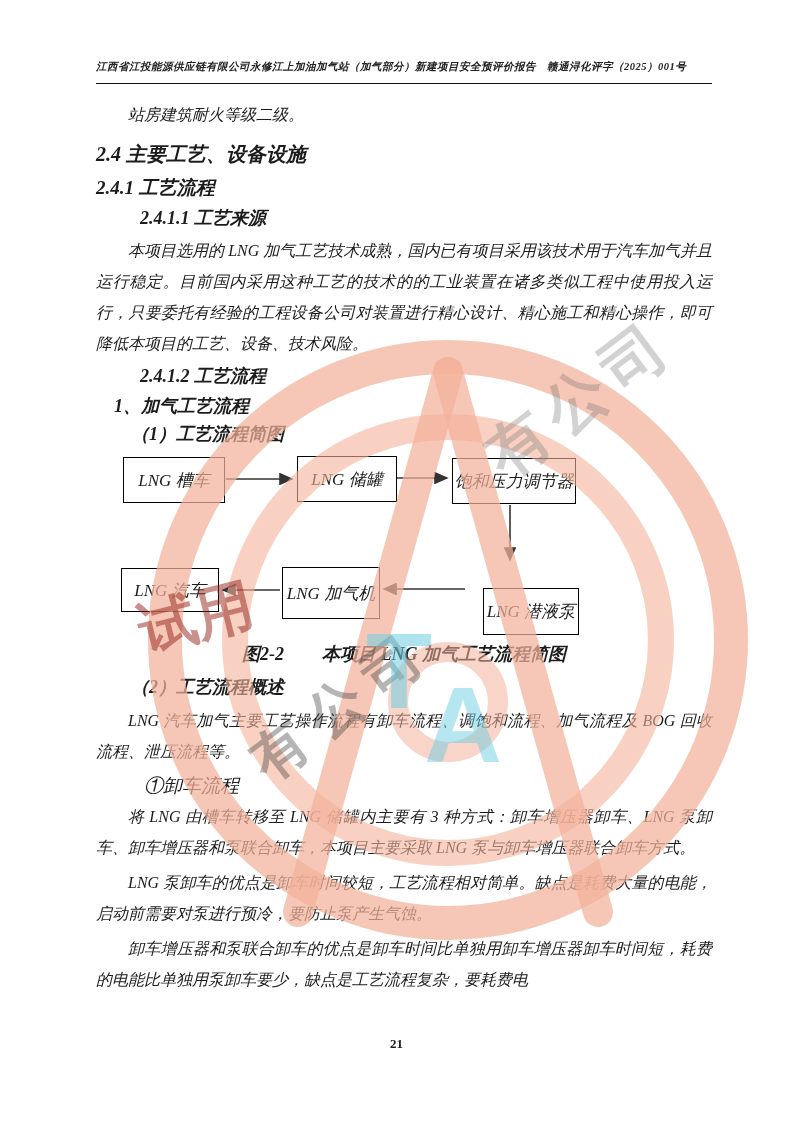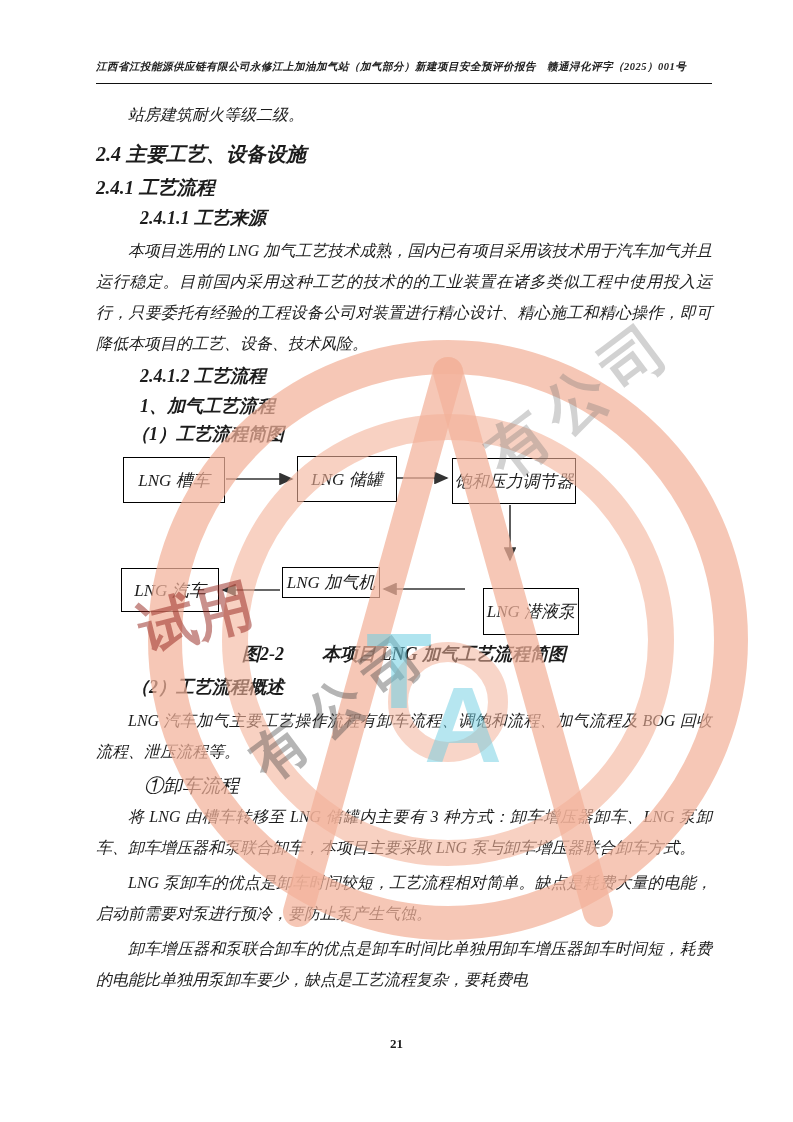--- a/index.html
+++ b/index.html
@@ -32,21 +32,21 @@
     font-size:16px;
     line-height:31px;
     text-align:justify;
   }
   .indent{ text-indent:2em; }
   .intro-line{ margin-top:15px; }
   .h-l1{ margin-top:11px; font-size:20px; line-height:26px; font-weight:bold; }
   .h-l2{ margin-top:8px;  font-size:19px; line-height:25px; font-weight:bold; }
   .h-l3{ margin-top:6px;  font-size:18px; line-height:24px; font-weight:bold; margin-left:44px; }
   .h-l3b{ margin-top:5px; font-size:18px; line-height:24px; font-weight:bold; margin-left:44px; }
-  .h-num{ margin-top:6px; font-size:18px; line-height:24px; font-weight:bold; margin-left:44px; }
+  .h-num{ margin-top:6px; font-size:18px; line-height:24px; font-weight:bold; margin-left:18px; }
   .h-paren{ margin-top:4px; font-size:18px; line-height:24px; font-weight:bold; margin-left:35px; }
   .h-paren2{ margin-top:8px; font-size:18px; line-height:24px; font-weight:bold; margin-left:35px; }
   .p1{ margin-top:5px; }
   .p2{ margin-top:6px; }
   .sub-step{ margin-top:3px; font-size:19px; line-height:31px; margin-left:48px; }
   .p3{ margin-top:0; }
   .p4{ margin-top:4px; }
   .p5{ margin-top:4px; }
 
   
@@ -185,21 +185,21 @@
         </div>
       <div class="fc-node" style="left:201px; top:2px;   width:100px; height:46px;">
           <span>LNG 储罐</span>
         </div>
       <div class="fc-node" style="left:356px; top:4px;   width:124px; height:46px;">
           <span>饱和压力调节器</span>
         </div>
       <div class="fc-node" style="left:387px; top:110px; width:96px;  height:47px;margin-top:24px;">
           <span>LNG 潜液泵</span>
         </div>
-      <div class="fc-node" style="left:186px; top:113px; width:98px;  height:31px;">
+      <div class="fc-node" style="left:186px; top:113px; width:98px;  height:52px;">
           <span>LNG 加气机</span>
         </div>
       <div class="fc-node" style="left:25px;  top:114px; width:98px;  height:44px;">
           <span>LNG 汽车</span>
         </div>
     </div>
 
     <div class="fig-caption">
       <span>图2-2</span><span class="gap"></span><span>本项目 LNG 加气工艺流程简图</span>
     </div>

